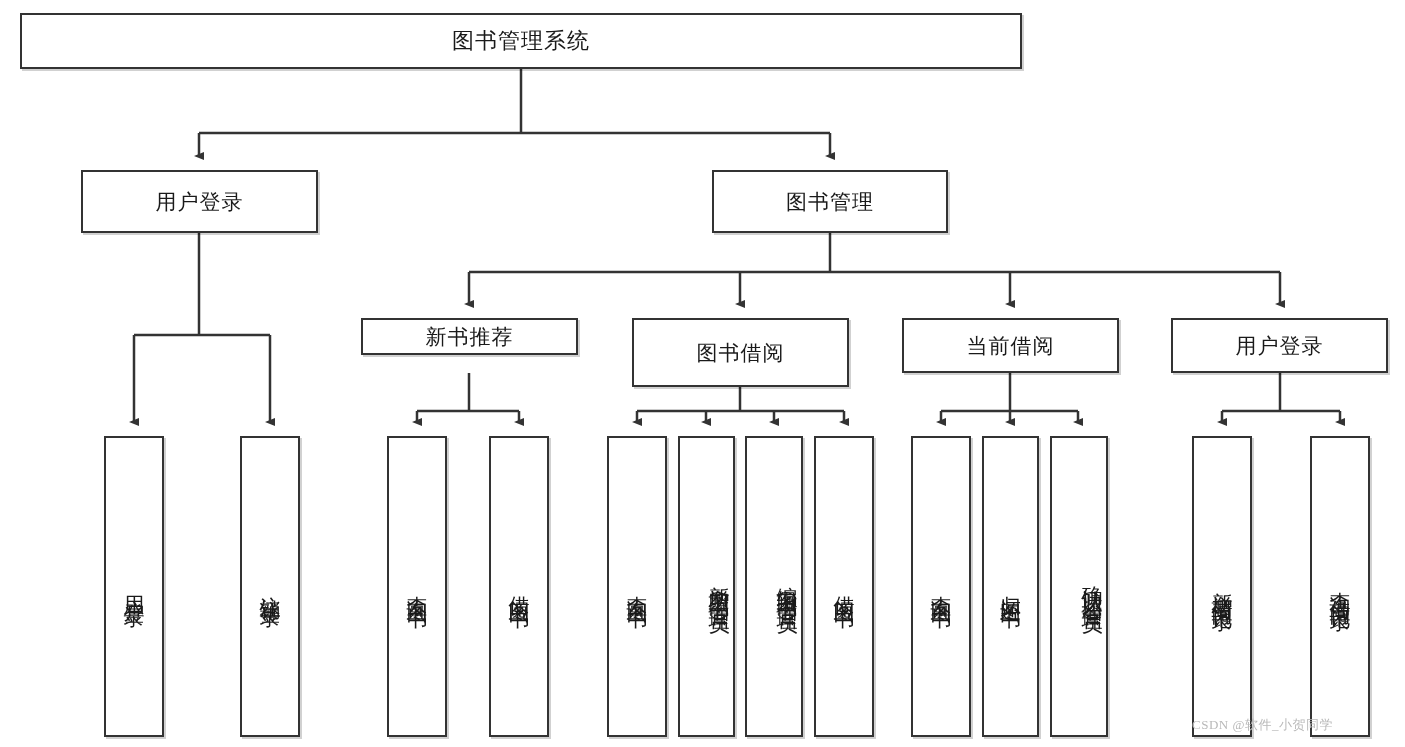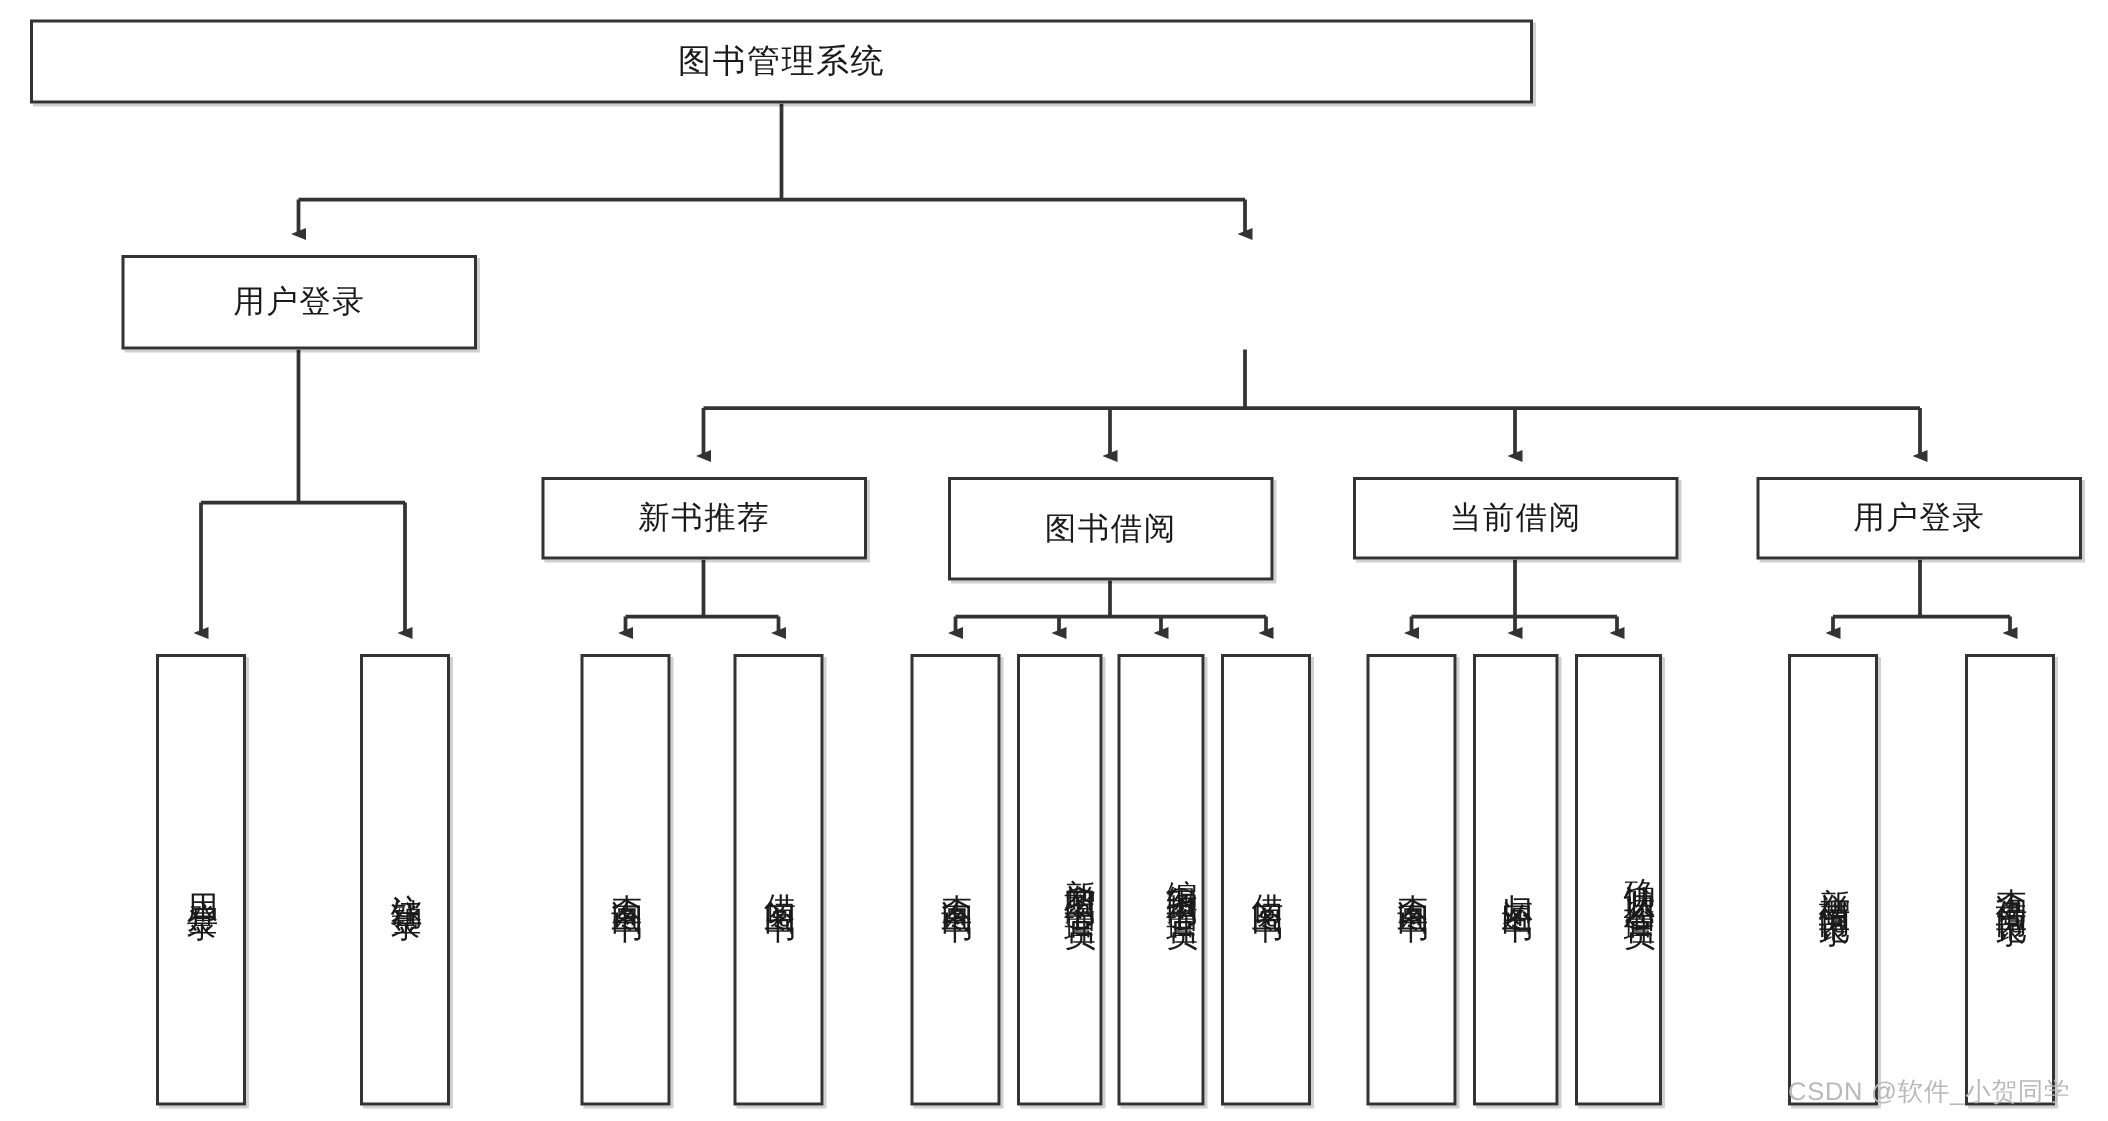--- a/index.html
+++ b/index.html
@@ -50,24 +50,25 @@
     text-orientation: upright;
     font-size: 21px;
     letter-spacing: 4px;
     padding: 6px 0;
   }
   .node.v.topalign {
     align-items: flex-start;
   }
   .watermark {
     position: absolute;
-    font-size: 17px;
+    font-size: 13px;
     color: #b9b9b9;
     white-space: nowrap;
     letter-spacing: 0.5px;
+    font-family: Liberation Serif, serif;
   }
 </style>
 </head>
 <body>
 
 <div id="canvas">
 
   <svg class="edges" viewBox="0 0 1405 747">
     <defs>
       <marker id="arrow" markerWidth="10" markerHeight="10" refX="4" refY="5" orient="auto" markerUnits="userSpaceOnUse">
@@ -114,22 +115,23 @@
       <path d="M1280,373 L1280,411"></path>
       <path d="M1222,411 L1340,411"></path>
       <path d="M1222,411 L1222,422" marker-end="url(#arrow)"></path>
       <path d="M1340,411 L1340,422" marker-end="url(#arrow)"></path>
     </g>
   </svg>
 
   <div class="node h root" style="left:20px; top:13px; width:1002px; height:56px;">图书管理系统</div>
 
   <div class="node h" style="left:81px; top:170px; width:237px; height:63px;">用户登录</div>
+  <div class="node h" style="left:712px; top:170px; width:236px; height:63px;">图书管理</div>
 
-  <div class="node h" style="left:361px; top:318px; width:217px; height:55px;">新书推荐</div>
+  <div class="node h" style="left:361px; top:318px; width:217px; height:37px;">新书推荐</div>
   <div class="node h" style="left:632px; top:318px; width:217px; height:69px;">图书借阅</div>
   <div class="node h" style="left:902px; top:318px; width:217px; height:55px;">当前借阅</div>
   <div class="node h" style="left:1171px; top:318px; width:217px; height:55px;">用户登录</div>
 
   <div class="node v" style="left:104px; top:436px; width:60px; height:301px;">用户登录</div>
   <div class="node v" style="left:240px; top:436px; width:60px; height:301px;">注销登录</div>
 
   <div class="node v" style="left:387px; top:436px; width:60px; height:301px;">查询图书</div>
   <div class="node v" style="left:489px; top:436px; width:60px; height:301px;">借阅图书</div>
 

